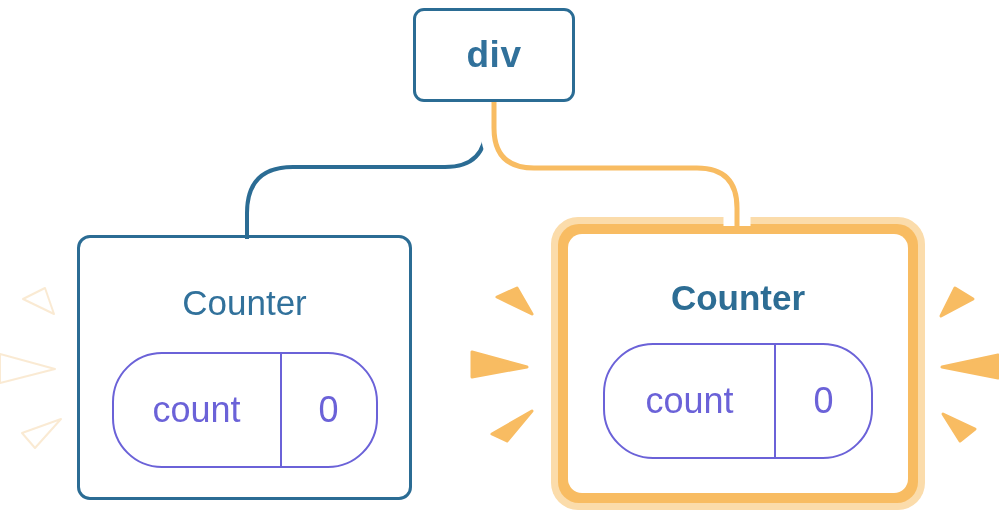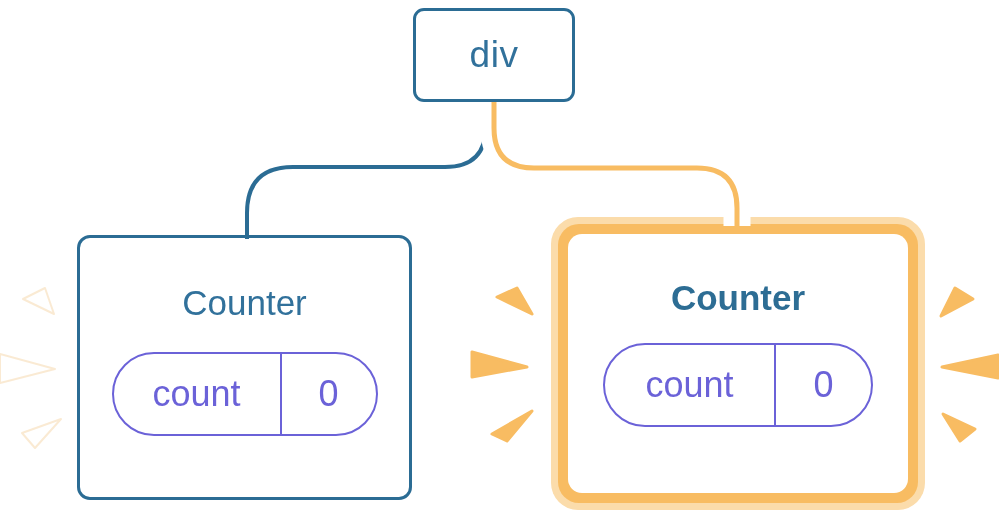--- a/index.html
+++ b/index.html
@@ -24,41 +24,41 @@
   
   .root-node{
     position:absolute;left:413px;top:8px;width:162px;height:94px;
     background:var(--white);
     border:3.5px solid var(--blue);
     border-radius:11px;
     display:flex;align-items:center;justify-content:center;
     z-index:5;
   }
   .root-node .label{
-    font-size:37px;color:var(--blue-text);font-weight:400;letter-spacing:.5px;
+    font-size:37px;color:var(--blue-text);font-weight:700;letter-spacing:.5px;
   }
 
   
   .counter-card{
     position:absolute;left:77px;top:235px;width:335px;height:265px;
     background:var(--white);
     border:3px solid var(--blue);
     border-radius:13px;
     display:flex;flex-direction:column;align-items:center;
     padding-top:46px;
     z-index:3;
   }
   .counter-title{
     font-size:35px;color:var(--blue-text);font-weight:500;line-height:1.1;
   }
   .counter-title.bold{font-weight:700;color:#2d6d94;}
 
   .state-pill{
     margin-top:29px;
-    width:266px;height:84px;
+    width:266px;height:116px;
     border:2px solid var(--purple);
     border-radius:50px;
     display:flex;align-items:stretch;
     background:var(--white);
   }
   .state-pill .pill-key{
     flex:1;display:flex;align-items:center;justify-content:center;
     font-size:36px;color:var(--purple);
     border-right:2px solid var(--purple);
   }

